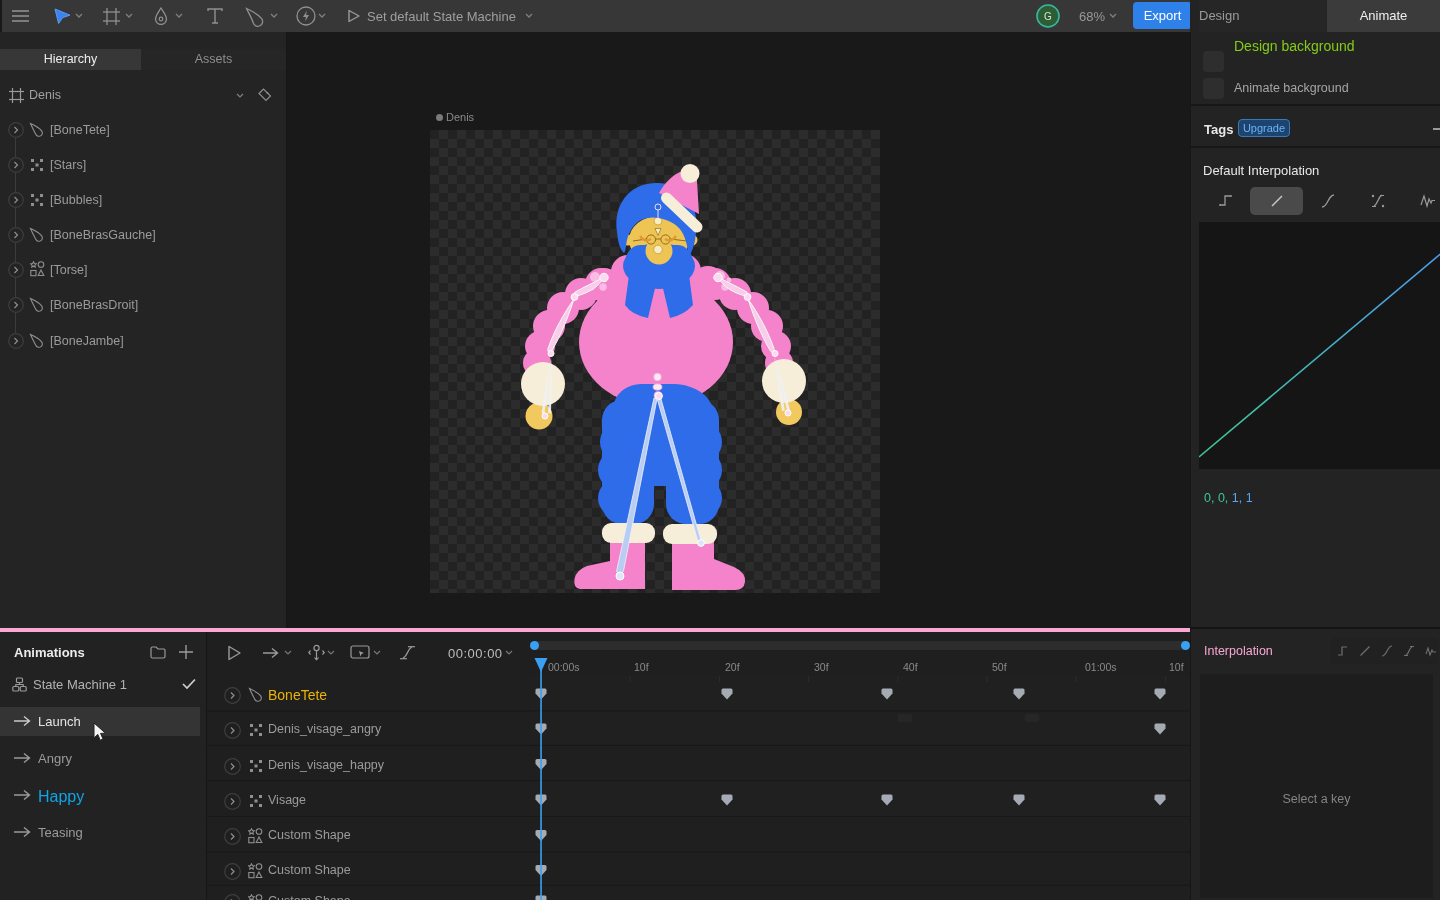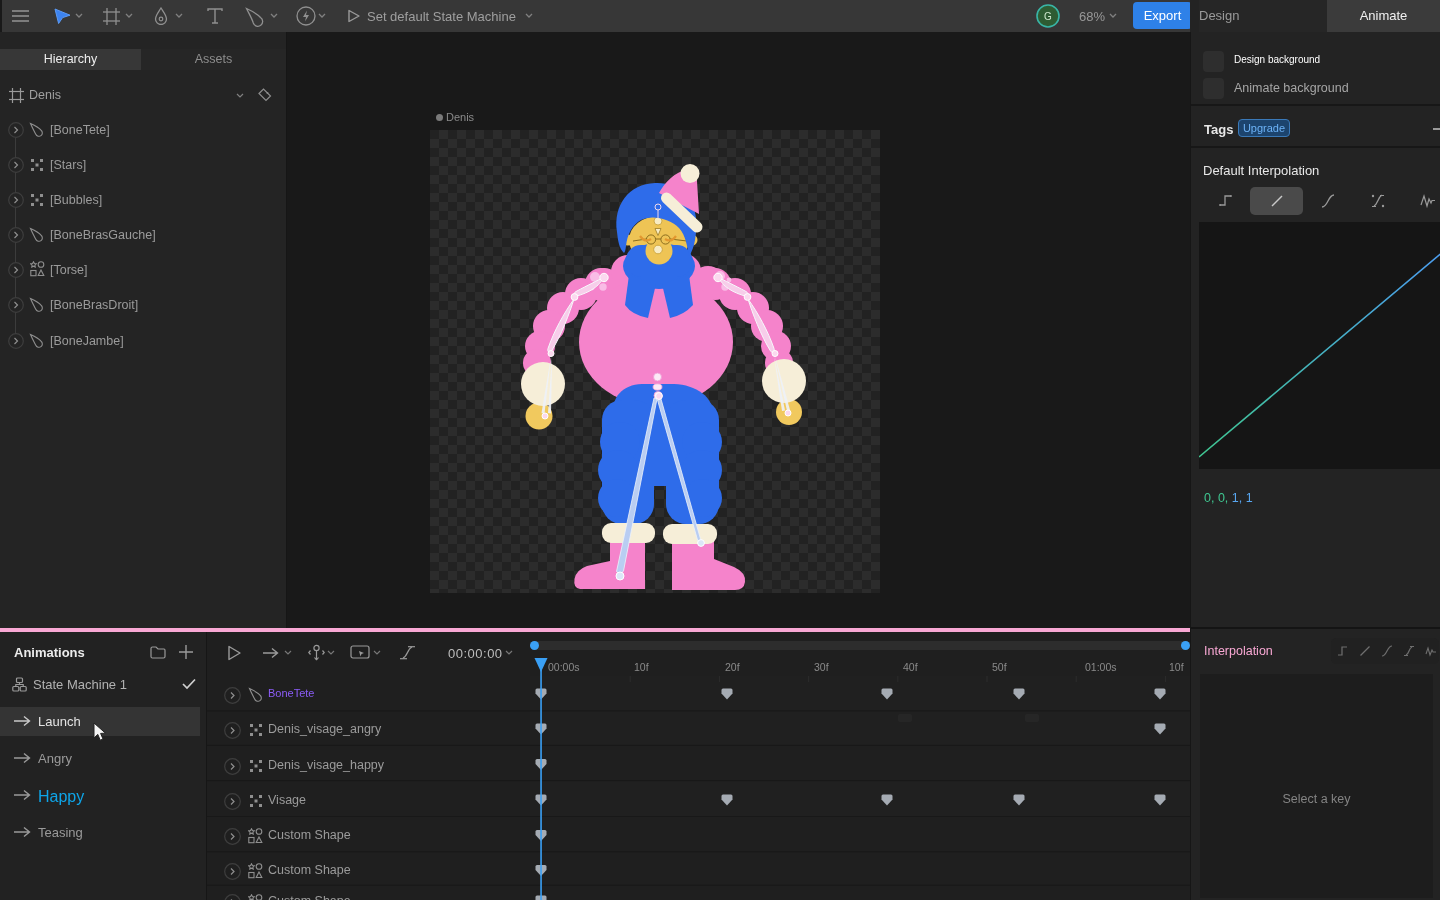--- a/index.html
+++ b/index.html
@@ -337,21 +337,21 @@
     </g>
     <circle cx="620" cy="576" r="4" fill="#dce6f8" stroke="#fff" stroke-width="1"></circle>
     <circle cx="701" cy="543" r="3.4" fill="#dce6f8" stroke="#fff" stroke-width="1"></circle>
     </g>
   </svg>
 </div>
 
 <div class="abs" id="rightpanel" style="left:1190px;top:32px;width:250px;height:868px;background:#232323;border-left:1px solid #161616">
 
   <div class="abs" style="left:12px;top:19px;width:21px;height:21px;background:#2e2e2e;border-radius:4px"></div>
-  <div class="abs" style="left:43px;top:22px;font-size:10px;color:#ffffff">Design background</div>
+  <div class="abs" style="left:43px;top:6px;font-size:14px;color:#84cc16">Design background</div>
   <div class="abs" style="left:12px;top:46px;width:21px;height:21px;background:#2e2e2e;border-radius:4px"></div>
   <div class="abs" style="left:43px;top:49px;font-size:12.5px;color:#a6a6a6">Animate background</div>
   <div class="abs" style="left:0;top:72px;width:250px;height:2px;background:#171717"></div>
 
   <div class="abs" style="left:13px;top:90px;font-size:13px;color:#e8e8e8;font-weight:bold">Tags</div>
   <div class="abs" style="left:47px;top:87px;width:52px;height:18px;background:#1c446e;border:1px solid #3a79b8;border-radius:4px;color:#6cb2f7;font-size:11px;text-align:center;line-height:17px">Upgrade</div>
   <div class="abs" style="left:242px;top:96px;width:8px;height:1.5px;background:#9a9a9a"></div>
   <div class="abs" style="left:0;top:114px;width:250px;height:2px;background:#171717"></div>
 
   <div class="abs" style="left:12px;top:131px;font-size:13px;color:#e8e8e8">Default Interpolation</div>
@@ -548,21 +548,21 @@
       <rect x="6.25" y="8" width="1.6" height="238" fill="#3aa0f5"></rect>
     </svg>
 
   <svg class="abs" style="left:224px;top:55.0px" width="17" height="17">
       <circle cx="8.5" cy="8.5" r="7.8" fill="none" stroke="#3e3e3e" stroke-width="1.2"></circle>
       <path d="M7,5.5 L10,8.5 L7,11.5" stroke="#8f8f8f" stroke-width="1.2" fill="none"></path>
     </svg>
   <svg class="abs" style="left:248px;top:55.0px" width="16" height="16">
       <path d="M1.5,1.5 C6.5,3.8 10.2,6 12,8.2 a3.4,3.4 0 1 1 -5.2,4 C5.3,9.3 3.2,5.6 1.5,1.5 Z" fill="none" stroke="#8f8f8f" stroke-width="1.1"></path>
     </svg>
-  <div class="abs" style="left:268px;top:55.0px;font-size:11px;color:#8b5cf6">BoneTete</div>
+  <div class="abs" style="left:268px;top:55.0px;font-size:14px;color:#eab308">BoneTete</div>
   <svg class="abs" style="left:224px;top:90.0px" width="17" height="17">
       <circle cx="8.5" cy="8.5" r="7.8" fill="none" stroke="#3e3e3e" stroke-width="1.2"></circle>
       <path d="M7,5.5 L10,8.5 L7,11.5" stroke="#8f8f8f" stroke-width="1.2" fill="none"></path>
     </svg>
   <svg class="abs" style="left:250px;top:92.0px" width="12" height="12">
       <g fill="#8f8f8f">
         <rect x="0" y="0" width="3" height="3"></rect>
         <rect x="9" y="0" width="3" height="3"></rect>
         <rect x="4.5" y="4.5" width="3" height="3"></rect>
         <rect x="0" y="9" width="3" height="3"></rect>

